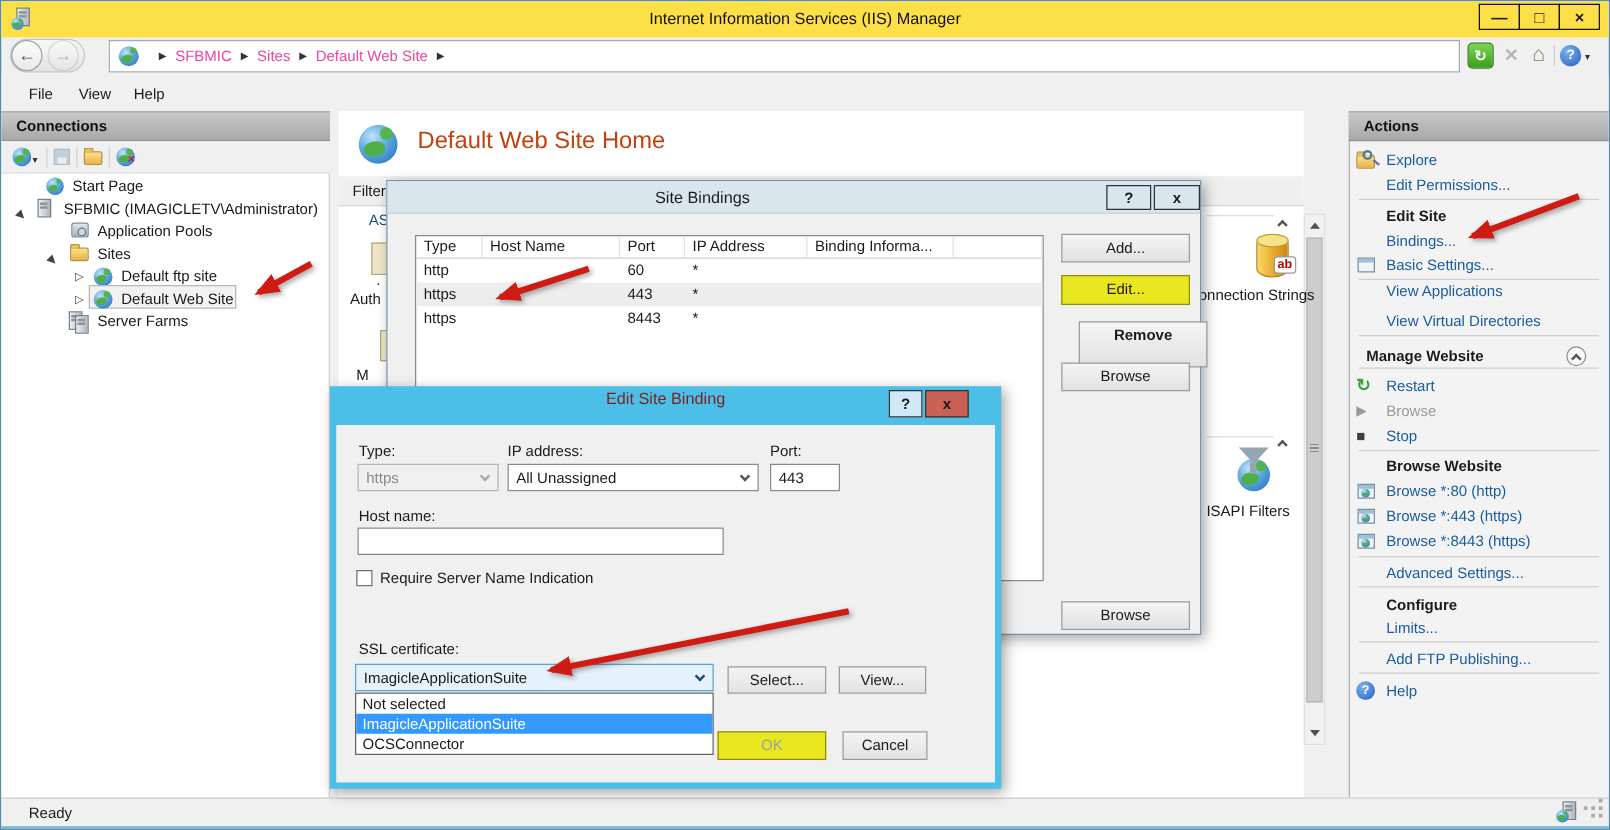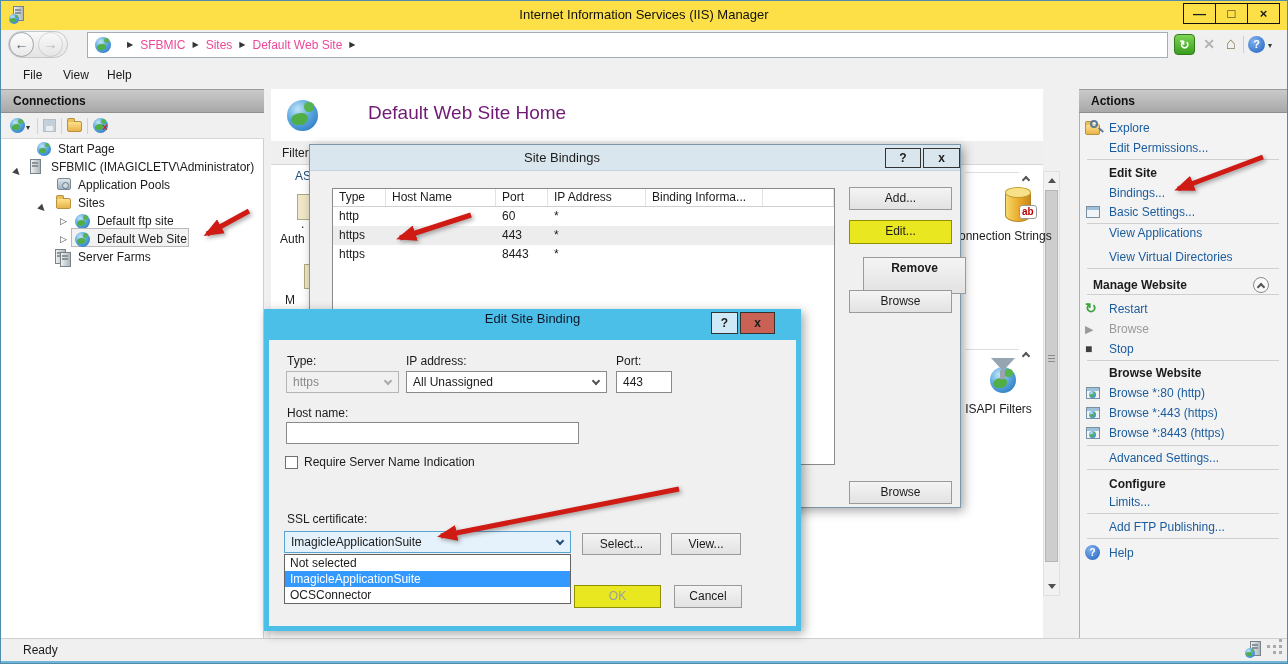--- a/index.html
+++ b/index.html
@@ -33,21 +33,21 @@
     border-top:1px solid #9a9a9a;border-bottom:1px solid #8f8f8f;font-weight:bold;
     line-height:22px;padding-left:12px;color:#111;}
   
   .conn-toolbar{position:absolute;left:0;top:112px;width:263px;height:26px;background:#f0f0f0;border-bottom:1px solid #d7d7d7;}
   .tree{position:absolute;left:0;top:138px;width:263px;height:499px;background:#fff;border-right:1px solid #cfcfcf;}
   .trow{position:absolute;height:18px;line-height:18px;white-space:nowrap;}
   .exp{position:absolute;font-size:9px;color:#444;}
   .divider-v{position:absolute;left:263px;top:88px;width:7px;height:549px;background:#f0f0f0;}
   
   .content{position:absolute;left:270px;top:88px;width:772px;height:549px;background:#fff;}
-  .page-title{position:absolute;left:333px;top:101px;font-size:19px;color:#701a75;margin-left:34px;}
+  .page-title{position:absolute;left:333px;top:101px;font-size:19px;color:#c2410c;}
   .filterbar{position:absolute;left:270px;top:140px;width:772px;height:24px;background:#efefef;border-bottom:1px solid #d8d8d8;}
   .frag{position:absolute;white-space:nowrap;}
   .scrollbar{position:absolute;left:1042px;top:170px;width:17px;height:425px;background:#f1f1f1;border:1px solid #e0e0e0;}
   .sb-thumb{position:absolute;left:1px;top:18px;width:13px;height:372px;background:#cdcdcd;border:1px solid #b6b6b6;}
   .sb-grip{position:absolute;left:4px;top:183px;width:7px;height:8px;
     background:repeating-linear-gradient(#8a8a8a 0 1px,transparent 1px 3px);}
   .tri-up{width:0;height:0;border-left:4px solid transparent;border-right:4px solid transparent;border-bottom:5px solid #505050;margin:6px auto 0;}
   .tri-dn{width:0;height:0;border-left:4px solid transparent;border-right:4px solid transparent;border-top:5px solid #505050;margin:6px auto 0;}
   
   .actions{position:absolute;left:1078px;top:88px;width:209px;height:549px;background:#f3f3f3;border-left:1px solid #b0b0b0;}
@@ -69,21 +69,21 @@
   .tbl-hd span{padding-left:6px;border-right:1px solid #e3e3e3;line-height:17px;overflow:hidden;white-space:nowrap;}
   .tbl-r{display:flex;height:19px;line-height:19px;}
   .tbl-r span{padding-left:6px;overflow:hidden;white-space:nowrap;}
   .c1{width:53px;}.c2{width:110px;}.c3{width:52px;}.c4{width:98px;}.c5{width:117px;}.c6{flex:1;}
   .btn{position:absolute;background:linear-gradient(#f4f4f4,#e2e2e2);border:1px solid #9a9a9a;
     text-align:center;line-height:21px;font-size:12px;}
   .btn-yel{background:#e9e71f !important;border:1px solid #8f8f00 !important;}
   .dlg-eb{position:absolute;left:263px;top:308px;width:537px;height:322px;background:#4cbfe8;
     box-shadow:3px 3px 10px rgba(0,0,0,.35);z-index:20;}
   .dlg-eb-body{position:absolute;left:5px;top:31px;width:527px;height:286px;background:#f0f0f0;}
-  .dlg-eb-title{position:absolute;left:0;top:2px;width:100%;text-align:center;font-size:13px;color:#0f172a;}
+  .dlg-eb-title{position:absolute;left:0;top:2px;width:100%;text-align:center;font-size:13px;color:#7f1d1d;}
   .fld-label{position:absolute;font-size:12px;color:#1b1b1b;}
   .combo{position:absolute;background:#fff;border:1px solid #8a8a8a;line-height:20px;padding-left:6px;font-size:12px;}
   .cv{position:absolute;right:7px;top:6px;width:6px;height:6px;border-right:2px solid #555;border-bottom:2px solid #555;transform:rotate(45deg);}
   .inputbox{position:absolute;background:#fff;border:1px solid #8a8a8a;line-height:20px;padding-left:6px;}
   .cb{position:absolute;width:13px;height:13px;background:#fff;border:1px solid #707070;}
   .ddlist{position:absolute;background:#fff;border:1px solid #646464;z-index:5;}
   .ddopt{height:16px;line-height:16px;padding-left:5px;white-space:nowrap;overflow:hidden;}
   .ddsel{background:#3399ff;color:#fff;}
   
   .globe{position:absolute;border-radius:50%;background:radial-gradient(circle at 35% 30%,#bfe3f7 0%,#5aa7e0 45%,#1f6ab8 100%);}

